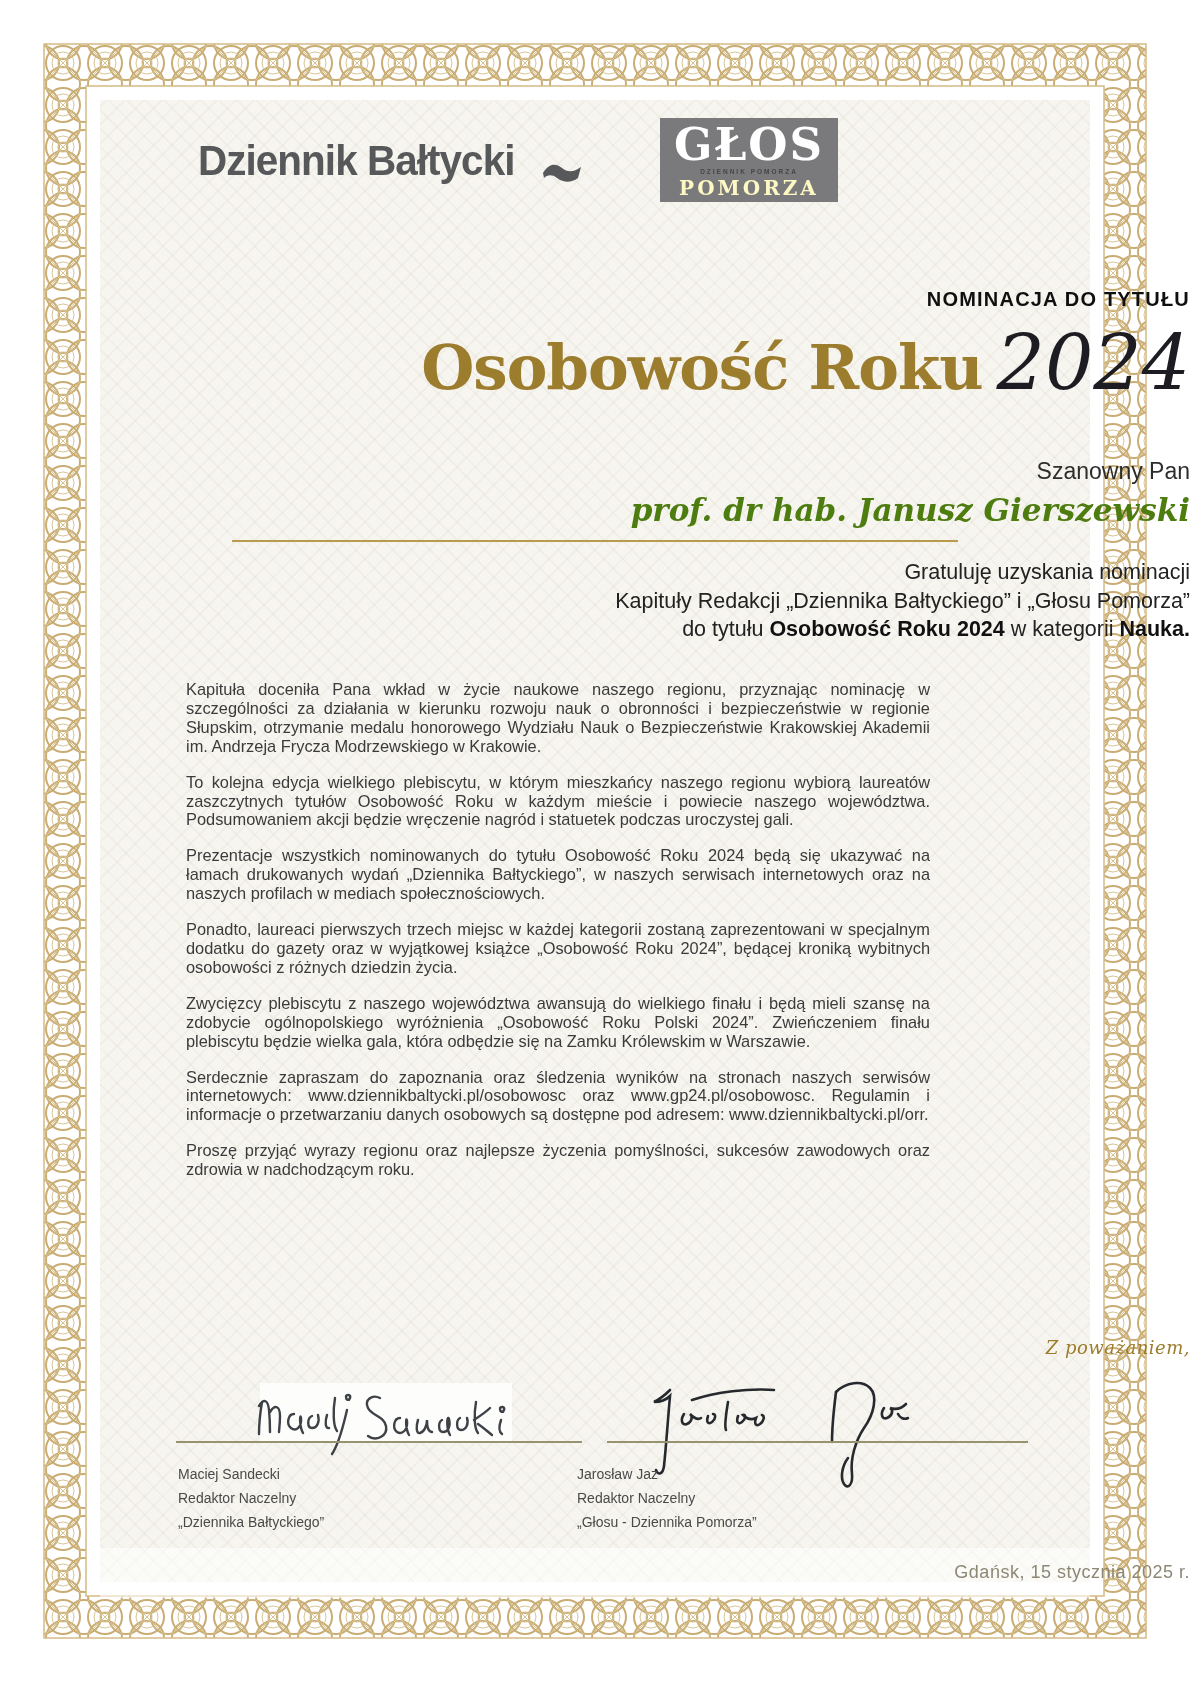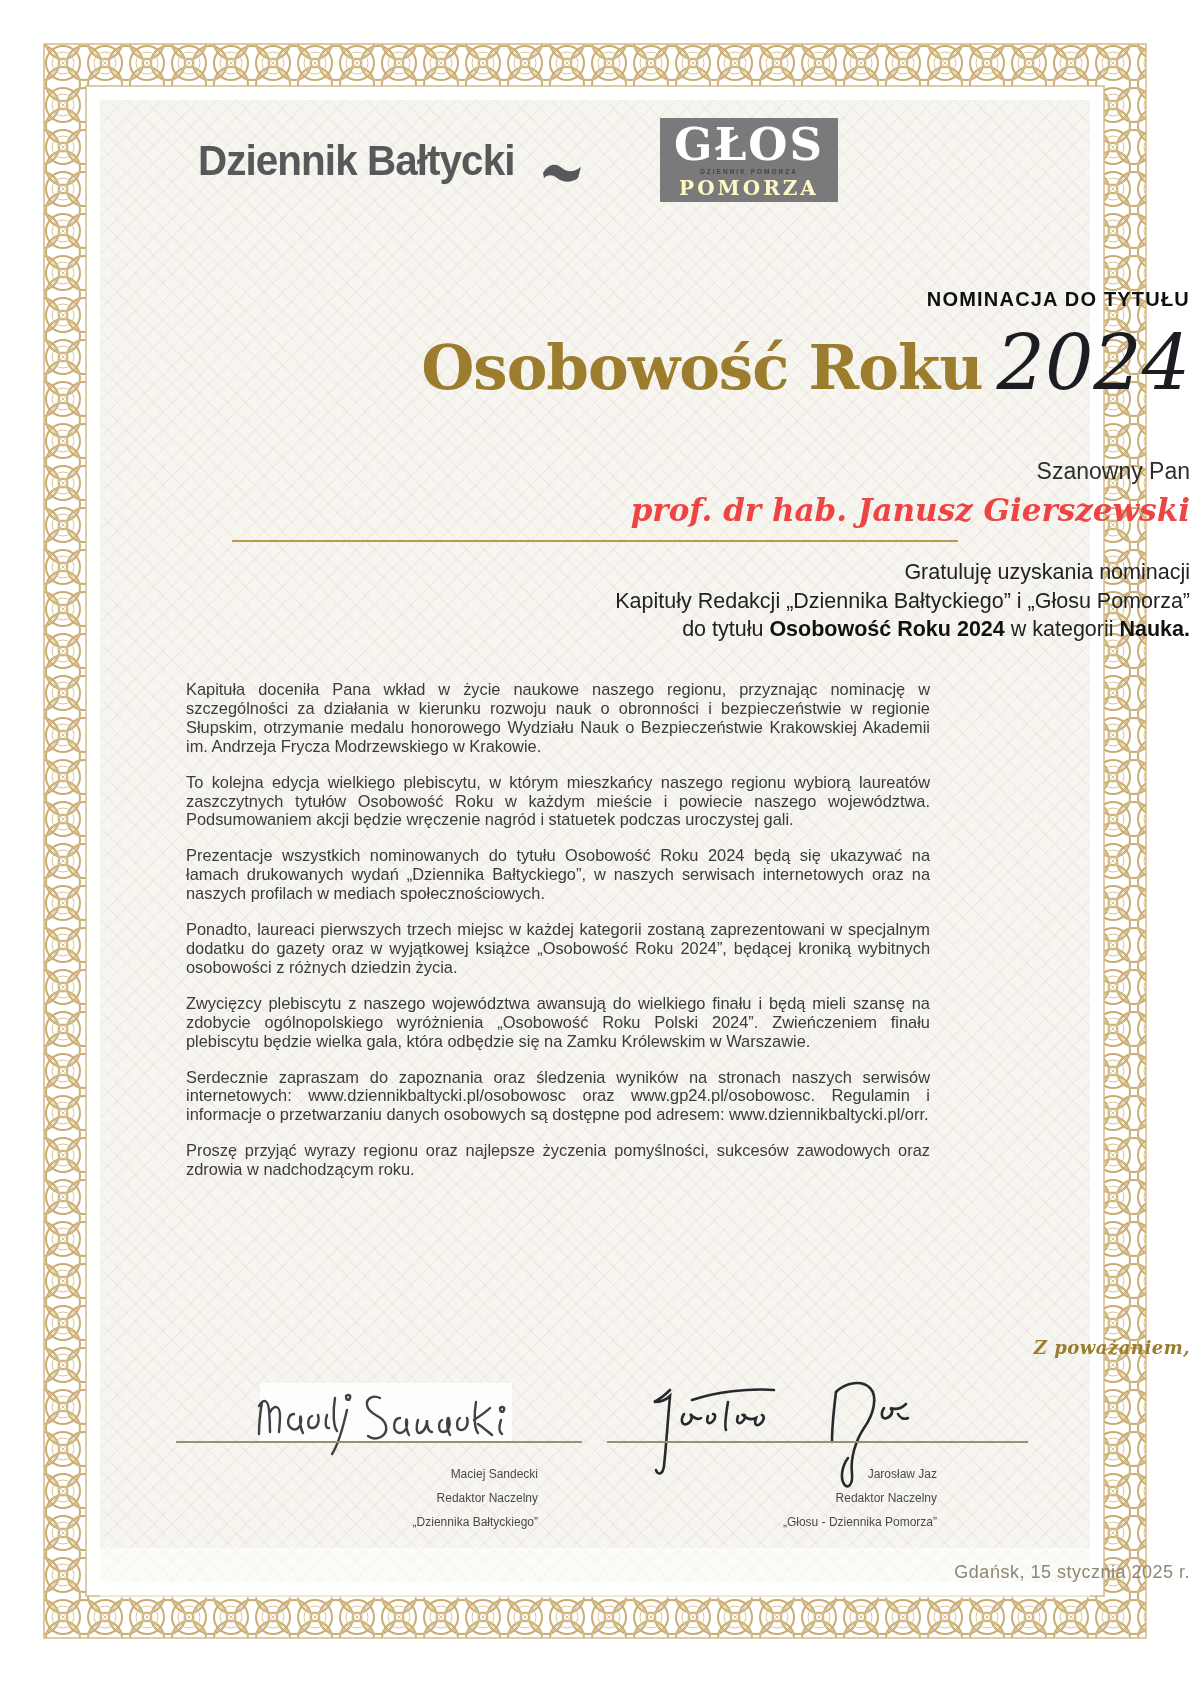--- a/index.html
+++ b/index.html
@@ -25,40 +25,40 @@
   .glos-bottom{font-family:"DejaVu Serif","Liberation Serif",serif;font-weight:700;font-size:20px;color:#fef9c3;letter-spacing:3px;}
 
   
   .kicker{top:288px;font-size:20px;font-weight:800;letter-spacing:1.2px;color:#0f0f0f;}
   .main-title{top:318px;white-space:nowrap;}
   .title-gold{font-family:"DejaVu Serif","Liberation Serif",serif;font-weight:700;font-size:61px;color:#9c7c2d;letter-spacing:-1px;}
   .title-year{font-family:"DejaVu Serif","Liberation Serif",serif;font-style:italic;font-weight:500;font-size:76px;color:#1c1c22;margin-left:14px;}
 
   .salutation{top:458px;font-size:23px;color:#2d2d2d;}
   .recipient{top:492px;font-family:"DejaVu Serif","Liberation Serif",serif;font-style:italic;font-weight:700;
-             font-size:31px;color:#ef4444;}
+             font-size:31px;color:#4d7c0f;}
   .name-rule{top:540px;left:232px;width:726px;height:2px;background:#b99a4e;}
 
   .intro{top:558px;font-size:21.5px;line-height:28.5px;color:#222222;}
   .intro b{font-weight:800;color:#111111;}
 
   
   .body-text{top:680px;left:186px;width:744px;font-size:16.4px;line-height:18.9px;color:#3b3b3b;}
   .body-text p{margin:0 0 17px 0;text-align:justify;}
 
-  .closing{top:1337px;font-family:"DejaVu Serif","Liberation Serif",serif;font-style:italic;font-weight:700;
+  .closing{top:1337px;font-family:"DejaVu Serif","Liberation Serif",serif;font-style:italic;font-weight:400;
            font-size:18px;color:#9c7c2d;letter-spacing:.5px;padding-left:30px;}
 
   
   .sig-white-box{top:1383px;left:260px;width:252px;height:60px;background:#fdfdfc;}
   .sig-svg{pointer-events:none;}
   .sig-line{top:1441px;height:2px;background:#97936f;}
   .sig-line.left{left:176px;width:406px;}
   .sig-line.right{left:607px;width:421px;}
-  .sig-block{top:1462px;font-size:12px;line-height:24px;color:#4a4a4a;text-align:right;}
+  .sig-block{top:1462px;font-size:14px;line-height:24px;color:#4a4a4a;text-align:left;}
   .sig-block.left{left:178px;width:360px;}
   .sig-block.right{left:577px;width:360px;}
 
   .date-band{top:1548px;left:100px;right:100px;height:50px;background:rgba(255,255,255,.55);}
   .date-line{top:1562px;font-size:18px;color:#8d8775;letter-spacing:.5px;}
 </style>
 </head>
 <body>
 
 <div class="page">

